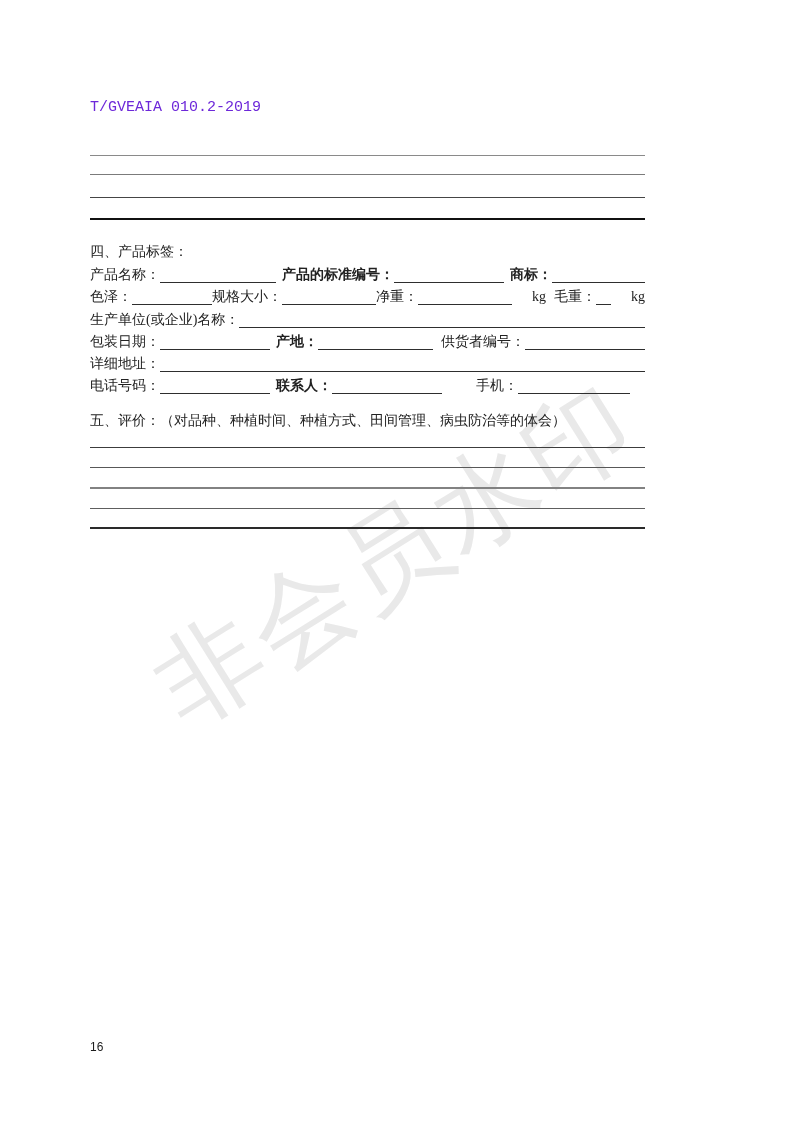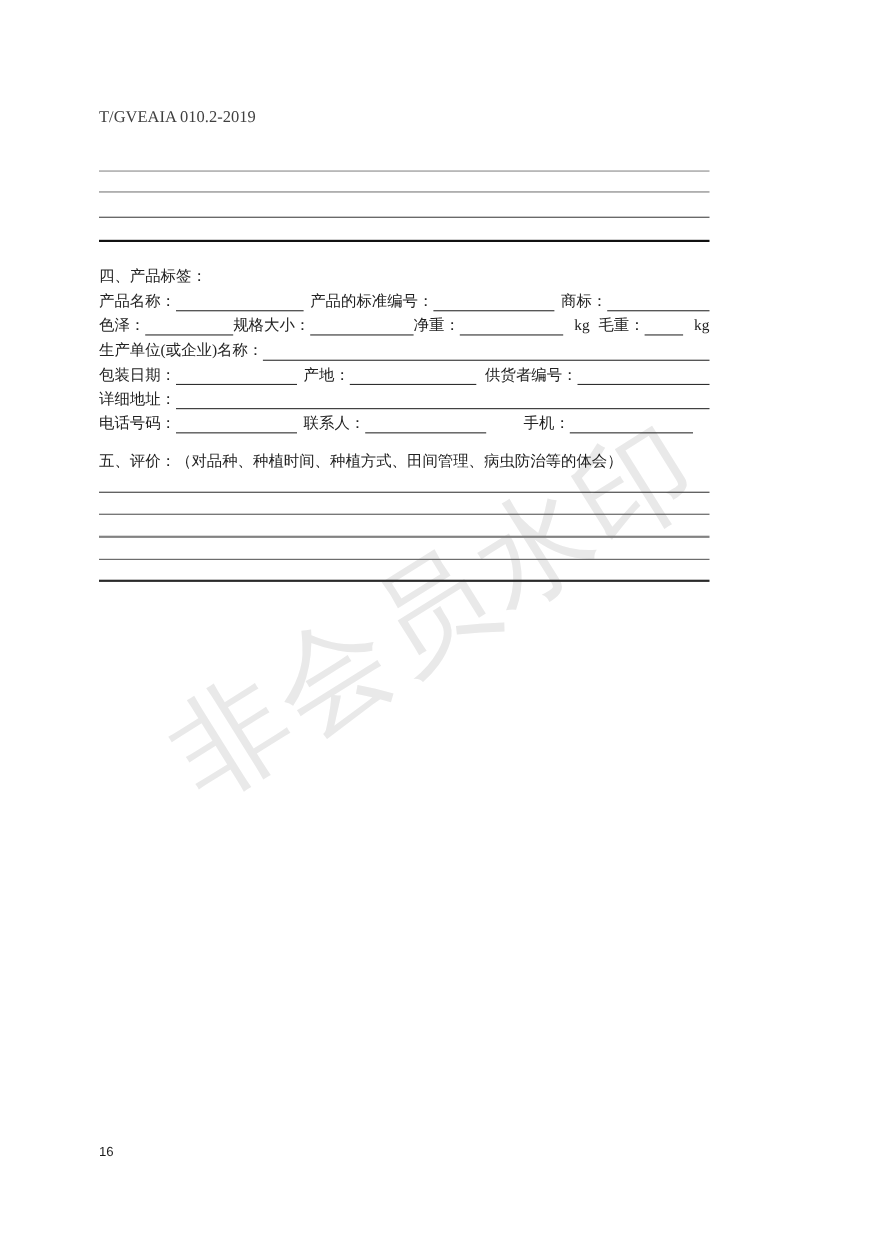--- a/index.html
+++ b/index.html
@@ -30,24 +30,24 @@
     z-index: 0;
     user-select: none;
   }
   
   .content { position: absolute; inset: 0; z-index: 1; }
 
   .doc-number {
     position: absolute;
     left: 90px;
     top: 98px;
-    font-family: Liberation Serif, serif;
+    font-family: Liberation Mono, monospace;
     font-size: 15px;
     line-height: 19px;
-    color: #404040;
+    color: #6d28d9;
   }
   
   .rule {
     position: absolute;
     left: 90px;
     width: 555px;
     height: 0;
     border-top: 1px solid #4a4a4a;
   }
   .t1 { top: 155px; border-color: #8a8a8a; }
@@ -94,25 +94,25 @@
     height: 16px;
     margin-bottom: 2px;
     border-bottom: 1px solid #2e2e2e;
   }
   .b80  { width: 80px; }
   .b94  { width: 94px; }
   .b110 { width: 110px; }
   .b115 { width: 115px; }
   .b116 { width: 116px; }
   .fill { flex: 1 1 auto; }
-  .gap   { margin-left: 6px; }
+  .gap   { margin-left: 6px; font-weight: bold; }
   .gap8  { margin-left: 8px; font-family: Liberation Mono, monospace; }
   .gap34 { margin-left: 34px; }
   .mr15  { margin-right: 15px; }
-  .unit  { margin-left: 10px; line-height: 20px; white-space: nowrap; }
+  .unit  { margin-left: 20px; line-height: 20px; white-space: nowrap; }
 
   .page-number {
     position: absolute;
     left: 90px;
     top: 1040px;
     font-family: "Liberation Sans", "DejaVu Sans", sans-serif;
     font-size: 12px;
     color: #1c1c1c;
   }
 </style>

